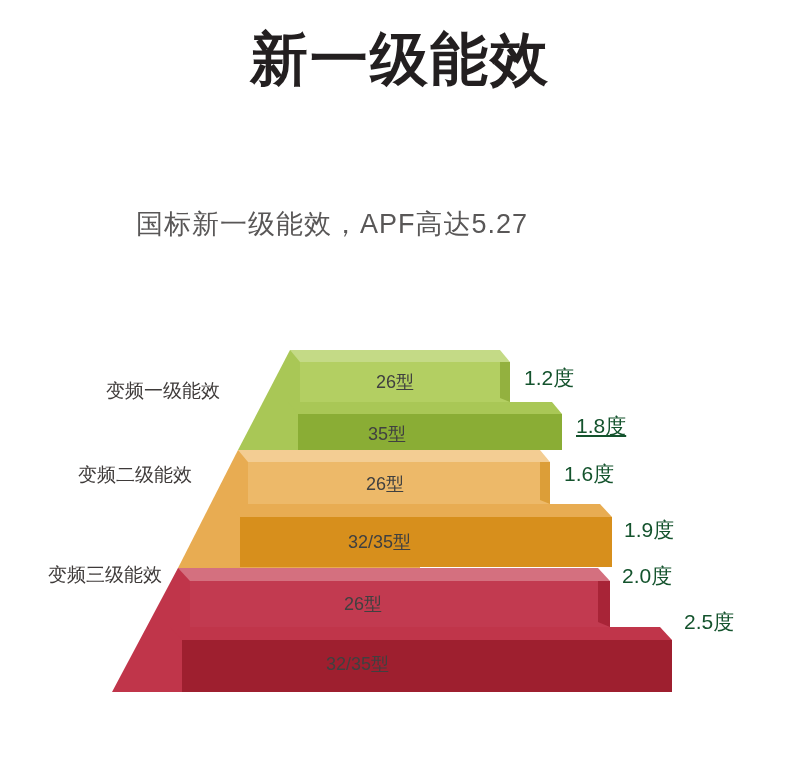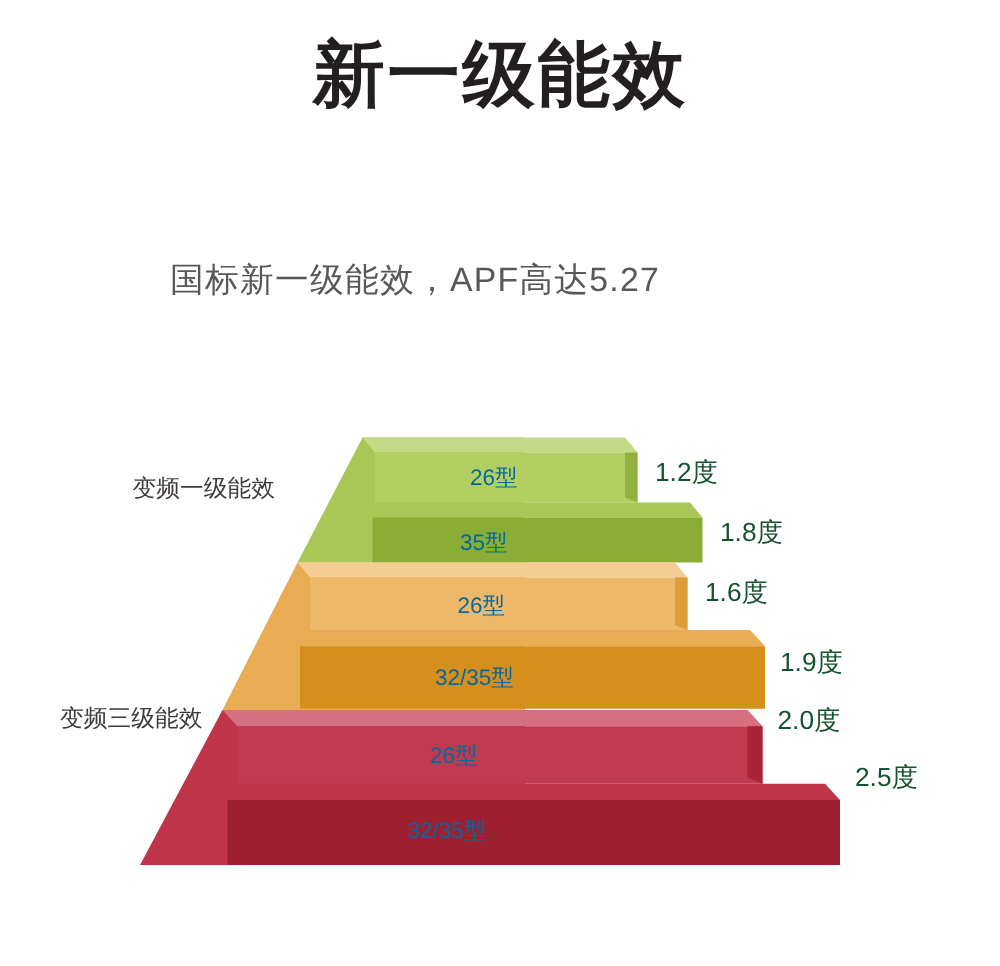--- a/index.html
+++ b/index.html
@@ -58,21 +58,21 @@
   }
   .layer-label {
     position: absolute;
     font-size: 19px;
     color: #3e3a39;
     white-space: nowrap;
   }
   .bar-text {
     position: absolute;
     font-size: 18px;
-    color: #0369a1;
+    color: #404040;
     white-space: nowrap;
     z-index: 6;
   }
   .value-text {
     position: absolute;
     font-size: 21px;
     color: #14532d;
     white-space: nowrap;
   }
   svg.pyramid {
@@ -119,33 +119,34 @@
 
       <polygon points="178,228 420,228 420,352 112,352" fill="#c0354a"></polygon>
       <polygon points="178,228 598,228 610,241 190,241" fill="#d4707f"></polygon>
       <rect x="190" y="241" width="420" height="46" fill="#c23a50"></rect>
       <polygon points="610,241 610,287 598,282 598,241" fill="#a82437"></polygon>
       <polygon points="170,287 660,287 672,300 182,300" fill="#c0354a"></polygon>
       <rect x="182" y="300" width="490" height="52" fill="#9e1f2f"></rect>
     </svg>
 
     <div class="layer-label" style="left:106px; top:38px;">变频一级能效</div>
+    <div class="layer-label" style="left:78px; top:122px;">变频二级能效</div>
     <div class="layer-label" style="left:48px; top:222px;font-family:Liberation Serif, serif;">变频三级能效</div>
 
     <div class="bar-text" style="left:376px; top:30px;">26型</div>
     <div class="bar-text" style="left:368px; top:82px;">35型</div>
 
     <div class="bar-text" style="left:366px; top:132px;">26型</div>
     <div class="bar-text" style="left:348px; top:190px;">32/35型</div>
 
     <div class="bar-text" style="left:344px; top:252px;">26型</div>
     <div class="bar-text" style="left:326px; top:312px;">32/35型</div>
 
     <div class="value-text" style="left:524px; top:24px;">1.2度</div>
-    <div class="value-text" style="left:576px; top:72px;">1.8度</div>
+    <div class="value-text" style="left:576px; top:72px;text-decoration:underline;">1.8度</div>
 
     <div class="value-text" style="left:564px; top:120px;">1.6度</div>
     <div class="value-text" style="left:624px; top:176px;">1.9度</div>
 
     <div class="value-text" style="left:622px; top:222px;">2.0度</div>
     <div class="value-text" style="left:684px; top:268px;">2.5度</div>
 
   </div>
 </div>
 

